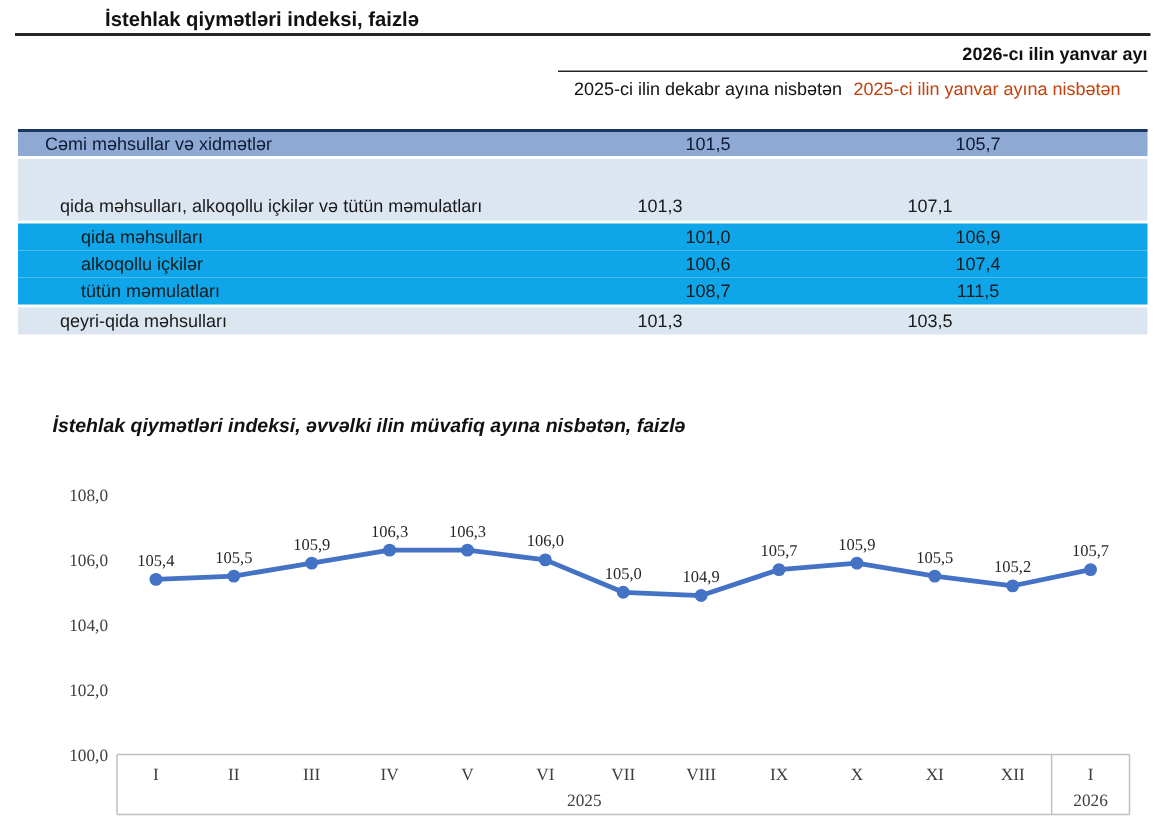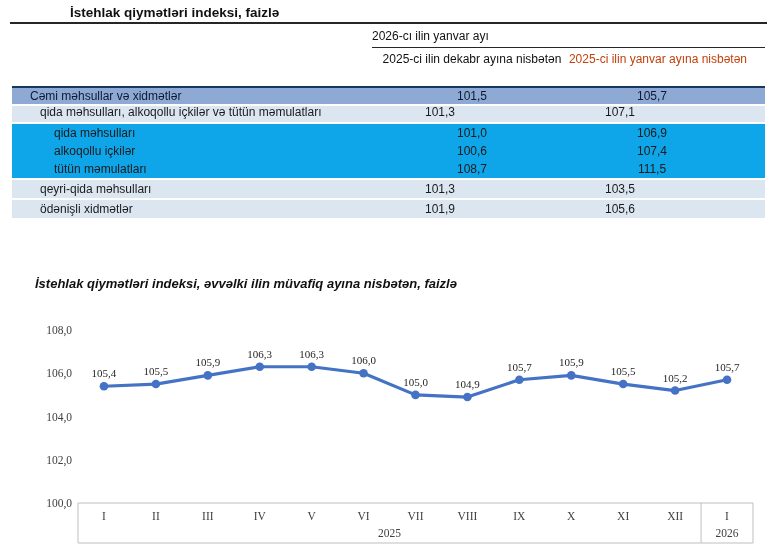--- a/index.html
+++ b/index.html
@@ -8,32 +8,32 @@
     font-family:"Liberation Sans","DejaVu Sans",sans-serif;color:#1a1a1a;
     overflow:hidden;
   }
   .abs{position:absolute;}
 
   
   #page-title{left:30px;top:5px;font-size:13.5px;font-weight:bold;color:#111;margin-left:40px;}
   #title-divider{left:10px;top:22px;width:757px;height:2px;background:#262626;}
 
   
-  #group-header{left:372px;top:29px;width:393px;text-align:left;font-size:12px;color:#111;}
+  #group-header{left:372px;top:29px;width:393px;text-align:right;font-size:12px;color:#111;font-weight:bold;}
   #group-header-underline{left:372px;top:47px;width:393px;height:1px;background:#262626;}
   #col-header-dec{left:374px;top:52px;width:196px;text-align:center;font-size:12px;line-height:15px;color:#111;}
   #col-header-jan{left:568px;top:52px;width:180px;text-align:center;font-size:12px;line-height:15px;color:#c2410c;}
 
   
   #table-rows{left:12px;top:86px;width:753px;}
   .trow{display:flex;align-items:center;font-size:12px;line-height:17px;padding-right:33px;box-sizing:border-box;}
   .trow.total{background:#8EA9D4;border-top:2px solid #17375E;font-weight:normal;height:18px;margin-bottom:2px;color:#0d1a33;}
   .trow.group{background:#DCE6F1;height:18px;margin:2px 0;}
   .trow.plain{background:#0ea5e9;height:18px;}
-  .trow.twoline{height:16px;align-items:flex-end;padding-bottom:1px;}
+  .trow.twoline{height:41px;align-items:flex-end;padding-bottom:1px;}
   .tlabel{flex:1 1 auto;}
   .total .tlabel{padding-left:18px;}
   .group .tlabel{padding-left:28px;max-width:300px;}
   .plain .tlabel{padding-left:42px;}
   .tcell{width:200px;text-align:center;flex:0 0 auto;}
   .tcell2{width:160px;text-align:center;flex:0 0 auto;}
 
   
   #chart-title{left:35px;top:276px;font-size:13px;font-weight:bold;font-style:italic;color:#111;}
   #cpi-line-chart{left:0;top:315px;}
@@ -72,25 +72,20 @@
     </div>
     <div class="trow plain">
       <div class="tlabel">tütün məmulatları</div>
       <div class="tcell">108,7</div>
       <div class="tcell2">111,5</div>
     </div>
     <div class="trow group">
       <div class="tlabel">qeyri-qida məhsulları</div>
       <div class="tcell">101,3</div>
       <div class="tcell2">103,5</div>
-    </div>
-    <div class="trow group">
-      <div class="tlabel">ödənişli xidmətlər</div>
-      <div class="tcell">101,9</div>
-      <div class="tcell2">105,6</div>
     </div>
   </div>
 
 <div class="abs" id="chart-title">İstehlak qiymətləri indeksi, əvvəlki ilin müvafiq ayına nisbətən, faizlə</div>
 <svg class="abs" id="cpi-line-chart" width="774" height="240" viewBox="0 0 774 240" xmlns="http://www.w3.org/2000/svg">
     <text x="72" y="192" text-anchor="end" font-family="&quot;Liberation Serif&quot;,&quot;DejaVu Serif&quot;,serif" font-size="11.5" fill="#404040">100,0</text>
     <text x="72" y="148.75" text-anchor="end" font-family="&quot;Liberation Serif&quot;,&quot;DejaVu Serif&quot;,serif" font-size="11.5" fill="#404040">102,0</text>
     <text x="72" y="105.5" text-anchor="end" font-family="&quot;Liberation Serif&quot;,&quot;DejaVu Serif&quot;,serif" font-size="11.5" fill="#404040">104,0</text>
     <text x="72" y="62.25" text-anchor="end" font-family="&quot;Liberation Serif&quot;,&quot;DejaVu Serif&quot;,serif" font-size="11.5" fill="#404040">106,0</text>
     <text x="72" y="19" text-anchor="end" font-family="&quot;Liberation Serif&quot;,&quot;DejaVu Serif&quot;,serif" font-size="11.5" fill="#404040">108,0</text>

